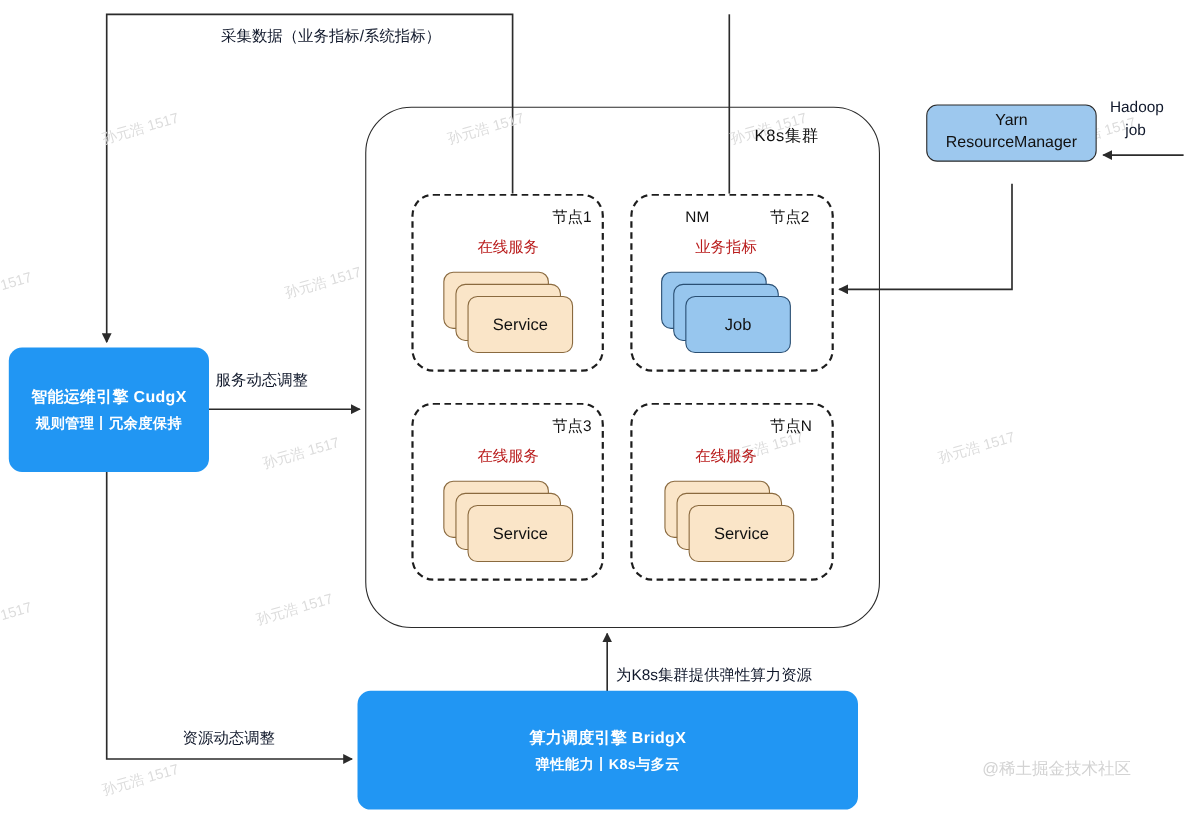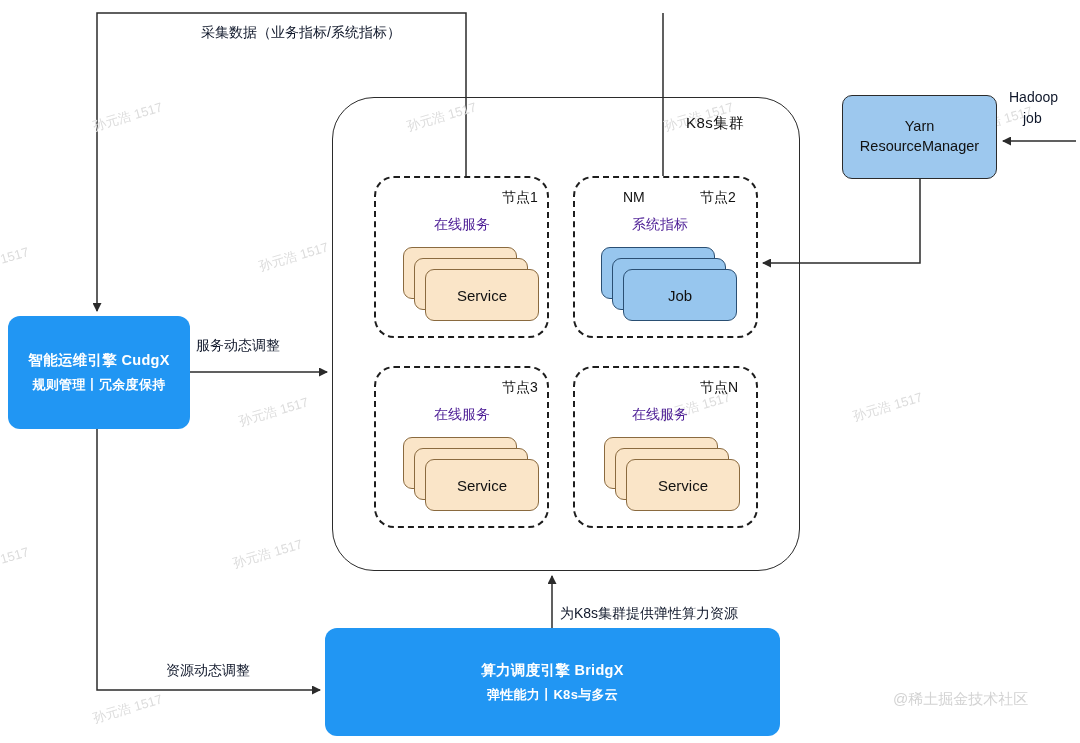--- a/index.html
+++ b/index.html
@@ -37,27 +37,27 @@
   }
   .node-box.n1{left:374px;top:176px;width:175px;height:162px;}
   .node-box.n2{left:573px;top:176px;width:185px;height:162px;}
   .node-box.n3{left:374px;top:366px;width:175px;height:162px;}
   .node-box.nN{left:573px;top:366px;width:185px;height:162px;}
 
   .node-title{
     position:absolute;font-size:14px;color:#111;white-space:nowrap;
   }
   .node-sub{
-    position:absolute;font-size:14px;color:#4c1d95;white-space:nowrap;
+    position:absolute;font-size:14px;color:#b91c1c;white-space:nowrap;
   }
 
   
   .stack{position:absolute;width:118px;height:74px;}
   .stack .card{
-    position:absolute;width:114px;height:52px;border-radius:9px;
+    position:absolute;width:96px;height:52px;border-radius:9px;
     box-sizing:border-box;display:flex;align-items:center;justify-content:center;
     font-size:15px;color:#111;
   }
   .stack .card.c1{left:0px;top:0px;}
   .stack .card.c2{left:11px;top:11px;}
   .stack .card.c3{left:22px;top:22px;}
   .stack.service .card{background:#fae5c8;border:1.3px solid #8a6a3f;}
   .stack.job .card{background:#97c6ee;border:1.3px solid #2a4f73;}
 
   
@@ -66,21 +66,21 @@
     display:flex;flex-direction:column;align-items:center;justify-content:center;
     text-align:center;
   }
   .engine .t1{font-size:14.5px;font-weight:bold;letter-spacing:.3px;}
   .engine .t2{font-size:13px;font-weight:bold;margin-top:6px;letter-spacing:.3px;}
   .cudgx{left:8px;top:316px;width:182px;height:113px;}
   .bridgx{left:325px;top:628px;width:455px;height:108px;}
 
   
   .yarn{
-    left:842px;top:95px;width:155px;height:84px;
+    left:842px;top:95px;width:155px;height:52px;
     background:#9dc8ee;border:1.4px solid #2b2b2b;border-radius:10px;
     display:flex;flex-direction:column;align-items:center;justify-content:center;
     font-size:14.5px;color:#111;line-height:1.35;text-align:center;
   }
 
   
   .edge-label{
     position:absolute;font-size:14px;color:#0f172a;white-space:nowrap;
   }
   .edge-label.small{font-size:14px;line-height:1.3;text-align:center;}
@@ -145,21 +145,21 @@
   <div class="node-sub" style="left:434px;top:216px;">在线服务</div>
   <div class="stack service" style="left:403px;top:247px;">
     <div class="card c1"></div>
     <div class="card c2"></div>
     <div class="card c3">Service</div>
   </div>
 
   <div class="node node-box n2"></div>
   <div class="node-title" style="left:623px;top:189px;">NM</div>
   <div class="node-title" style="left:700px;top:189px;">节点2</div>
-  <div class="node-sub" style="left:632px;top:216px;">系统指标</div>
+  <div class="node-sub" style="left:632px;top:216px;">业务指标</div>
   <div class="stack job" style="left:601px;top:247px;">
     <div class="card c1"></div>
     <div class="card c2"></div>
     <div class="card c3">Job</div>
   </div>
 
   <div class="node node-box n3"></div>
   <div class="node-title" style="left:502px;top:379px;">节点3</div>
   <div class="node-sub" style="left:434px;top:406px;">在线服务</div>
   <div class="stack service" style="left:403px;top:437px;">

